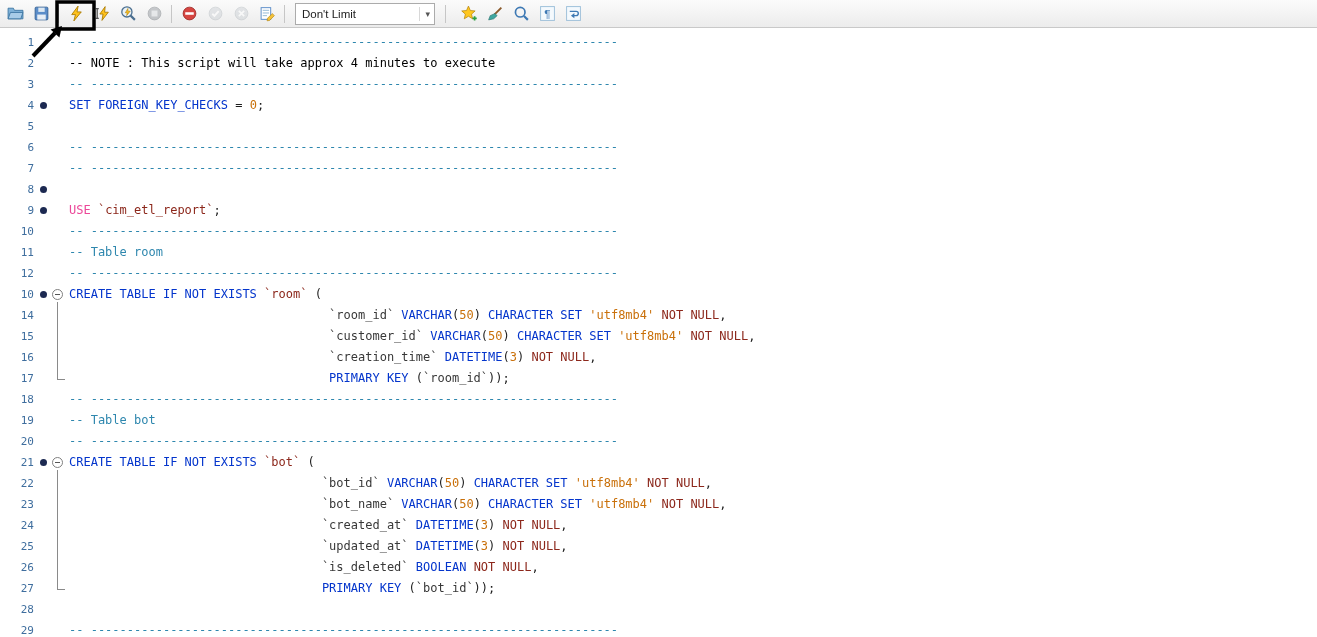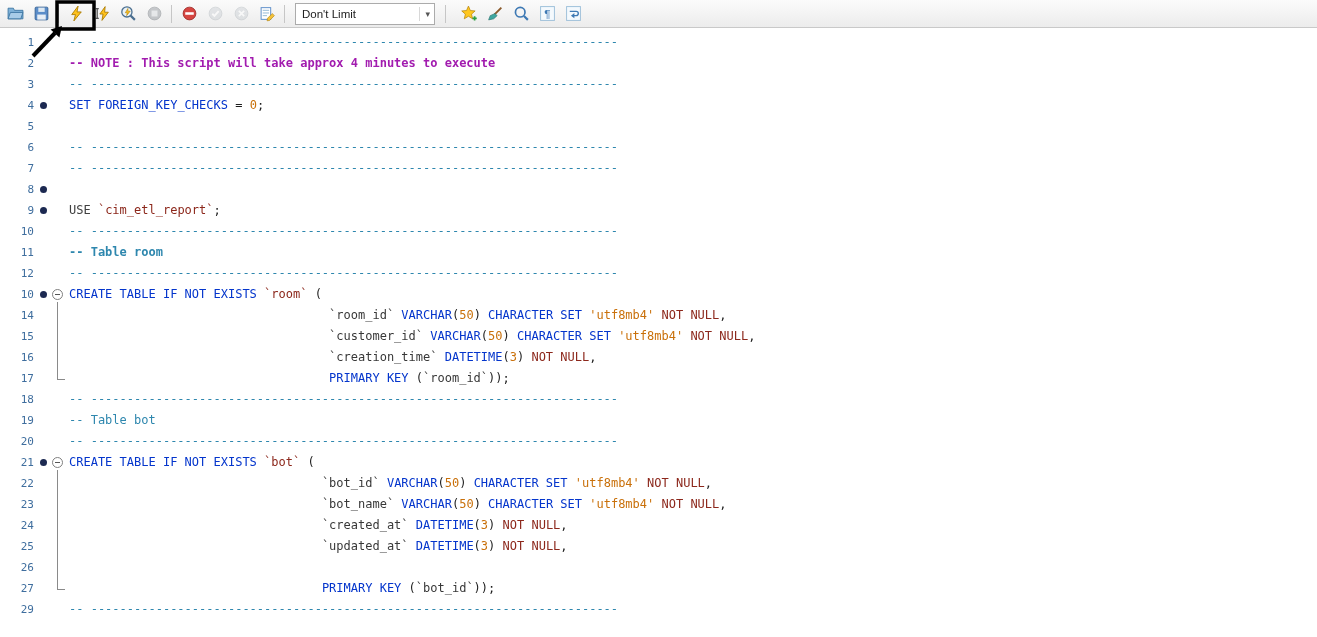--- a/index.html
+++ b/index.html
@@ -170,21 +170,21 @@
           <div class="foldcol"></div>
         </div>
         <div class="codetext"><span style="color: rgb(46, 135, 174);">-- -------------------------------------------------------------------------</span></div>
       </div>
       <div class="line">
         <div class="gutter">
           <div class="num">2</div>
           <div class="markcol"></div>
           <div class="foldcol"></div>
         </div>
-        <div class="codetext"><span style="color: #a21caf; font-weight: bold;">-- NOTE : This script will take approx 4 minutes to execute</span></div>
+        <div class="codetext"><span style="color: #000000;">-- NOTE : This script will take approx 4 minutes to execute</span></div>
       </div>
       <div class="line">
         <div class="gutter">
           <div class="num">3</div>
           <div class="markcol"></div>
           <div class="foldcol"></div>
         </div>
         <div class="codetext"><span style="color: rgb(46, 135, 174);">-- -------------------------------------------------------------------------</span></div>
       </div>
       <div class="line">
@@ -231,37 +231,37 @@
         </div>
       </div>
       <div class="line">
         <div class="gutter">
           <div class="num">9</div>
           <div class="markcol">
             <div class="dot"></div>
           </div>
           <div class="foldcol"></div>
         </div>
-        <div class="codetext"><span style="color: #404040; margin-top: 8px;">USE</span><span style="color: rgb(30, 30, 30);"> </span><span style="color: rgb(140, 39, 27);">`cim_etl_report`</span><span style="color: rgb(30, 30, 30);">;</span></div>
+        <div class="codetext"><span style="color: #ec4899; margin-top: 8px;">USE</span><span style="color: rgb(30, 30, 30);"> </span><span style="color: rgb(140, 39, 27);">`cim_etl_report`</span><span style="color: rgb(30, 30, 30);">;</span></div>
       </div>
       <div class="line">
         <div class="gutter">
           <div class="num">10</div>
           <div class="markcol"></div>
           <div class="foldcol"></div>
         </div>
         <div class="codetext"><span style="color: rgb(46, 135, 174);">-- -------------------------------------------------------------------------</span></div>
       </div>
       <div class="line">
         <div class="gutter">
           <div class="num">11</div>
           <div class="markcol"></div>
           <div class="foldcol"></div>
         </div>
-        <div class="codetext"><span style="color: rgb(46, 135, 174); font-weight: bold;">-- Table room</span></div>
+        <div class="codetext"><span style="color: rgb(46, 135, 174);">-- Table room</span></div>
       </div>
       <div class="line">
         <div class="gutter">
           <div class="num">12</div>
           <div class="markcol"></div>
           <div class="foldcol"></div>
         </div>
         <div class="codetext"><span style="color: rgb(46, 135, 174);">-- -------------------------------------------------------------------------</span></div>
       </div>
       <div class="line">
@@ -375,28 +375,37 @@
           <div class="foldcol"></div>
         </div>
         <div class="codetext">                                   <span style="color: rgb(56, 56, 56);">`updated_at`</span><span style="color: rgb(30, 30, 30);"> </span><span style="color: rgb(4, 53, 204);">DATETIME</span><span style="color: rgb(30, 30, 30);">(</span><span style="color: rgb(201, 112, 10);">3</span><span style="color: rgb(30, 30, 30);">) </span><span style="color: rgb(140, 39, 27);">NOT NULL</span><span style="color: rgb(30, 30, 30);">,</span></div>
       </div>
       <div class="line">
         <div class="gutter">
           <div class="num">26</div>
           <div class="markcol"></div>
           <div class="foldcol"></div>
         </div>
+        <div class="codetext">                                   <span style="color: rgb(56, 56, 56);">`is_deleted`</span><span style="color: rgb(30, 30, 30);"> </span><span style="color: rgb(4, 53, 204);">BOOLEAN</span><span style="color: rgb(30, 30, 30);"> </span><span style="color: rgb(140, 39, 27);">NOT NULL</span><span style="color: rgb(30, 30, 30);">,</span></div>
       </div>
       <div class="line">
         <div class="gutter">
           <div class="num">27</div>
           <div class="markcol"></div>
           <div class="foldcol"></div>
         </div>
         <div class="codetext">                                   <span style="color: rgb(4, 53, 204);">PRIMARY KEY</span><span style="color: rgb(30, 30, 30);"> (</span><span style="color: rgb(56, 56, 56);">`bot_id`</span><span style="color: rgb(30, 30, 30);">));</span></div>
+      </div>
+      <div class="line">
+        <div class="gutter">
+          <div class="num">28</div>
+          <div class="markcol"></div>
+          <div class="foldcol"></div>
+        </div>
+        <div class="codetext"></div>
       </div>
       <div class="line">
         <div class="gutter">
           <div class="num">29</div>
           <div class="markcol"></div>
           <div class="foldcol"></div>
         </div>
         <div class="codetext"><span style="color: rgb(46, 135, 174);">-- -------------------------------------------------------------------------</span></div>
       </div>
       <div class="foldline" style="top: 274px; height: 77px;"></div>

